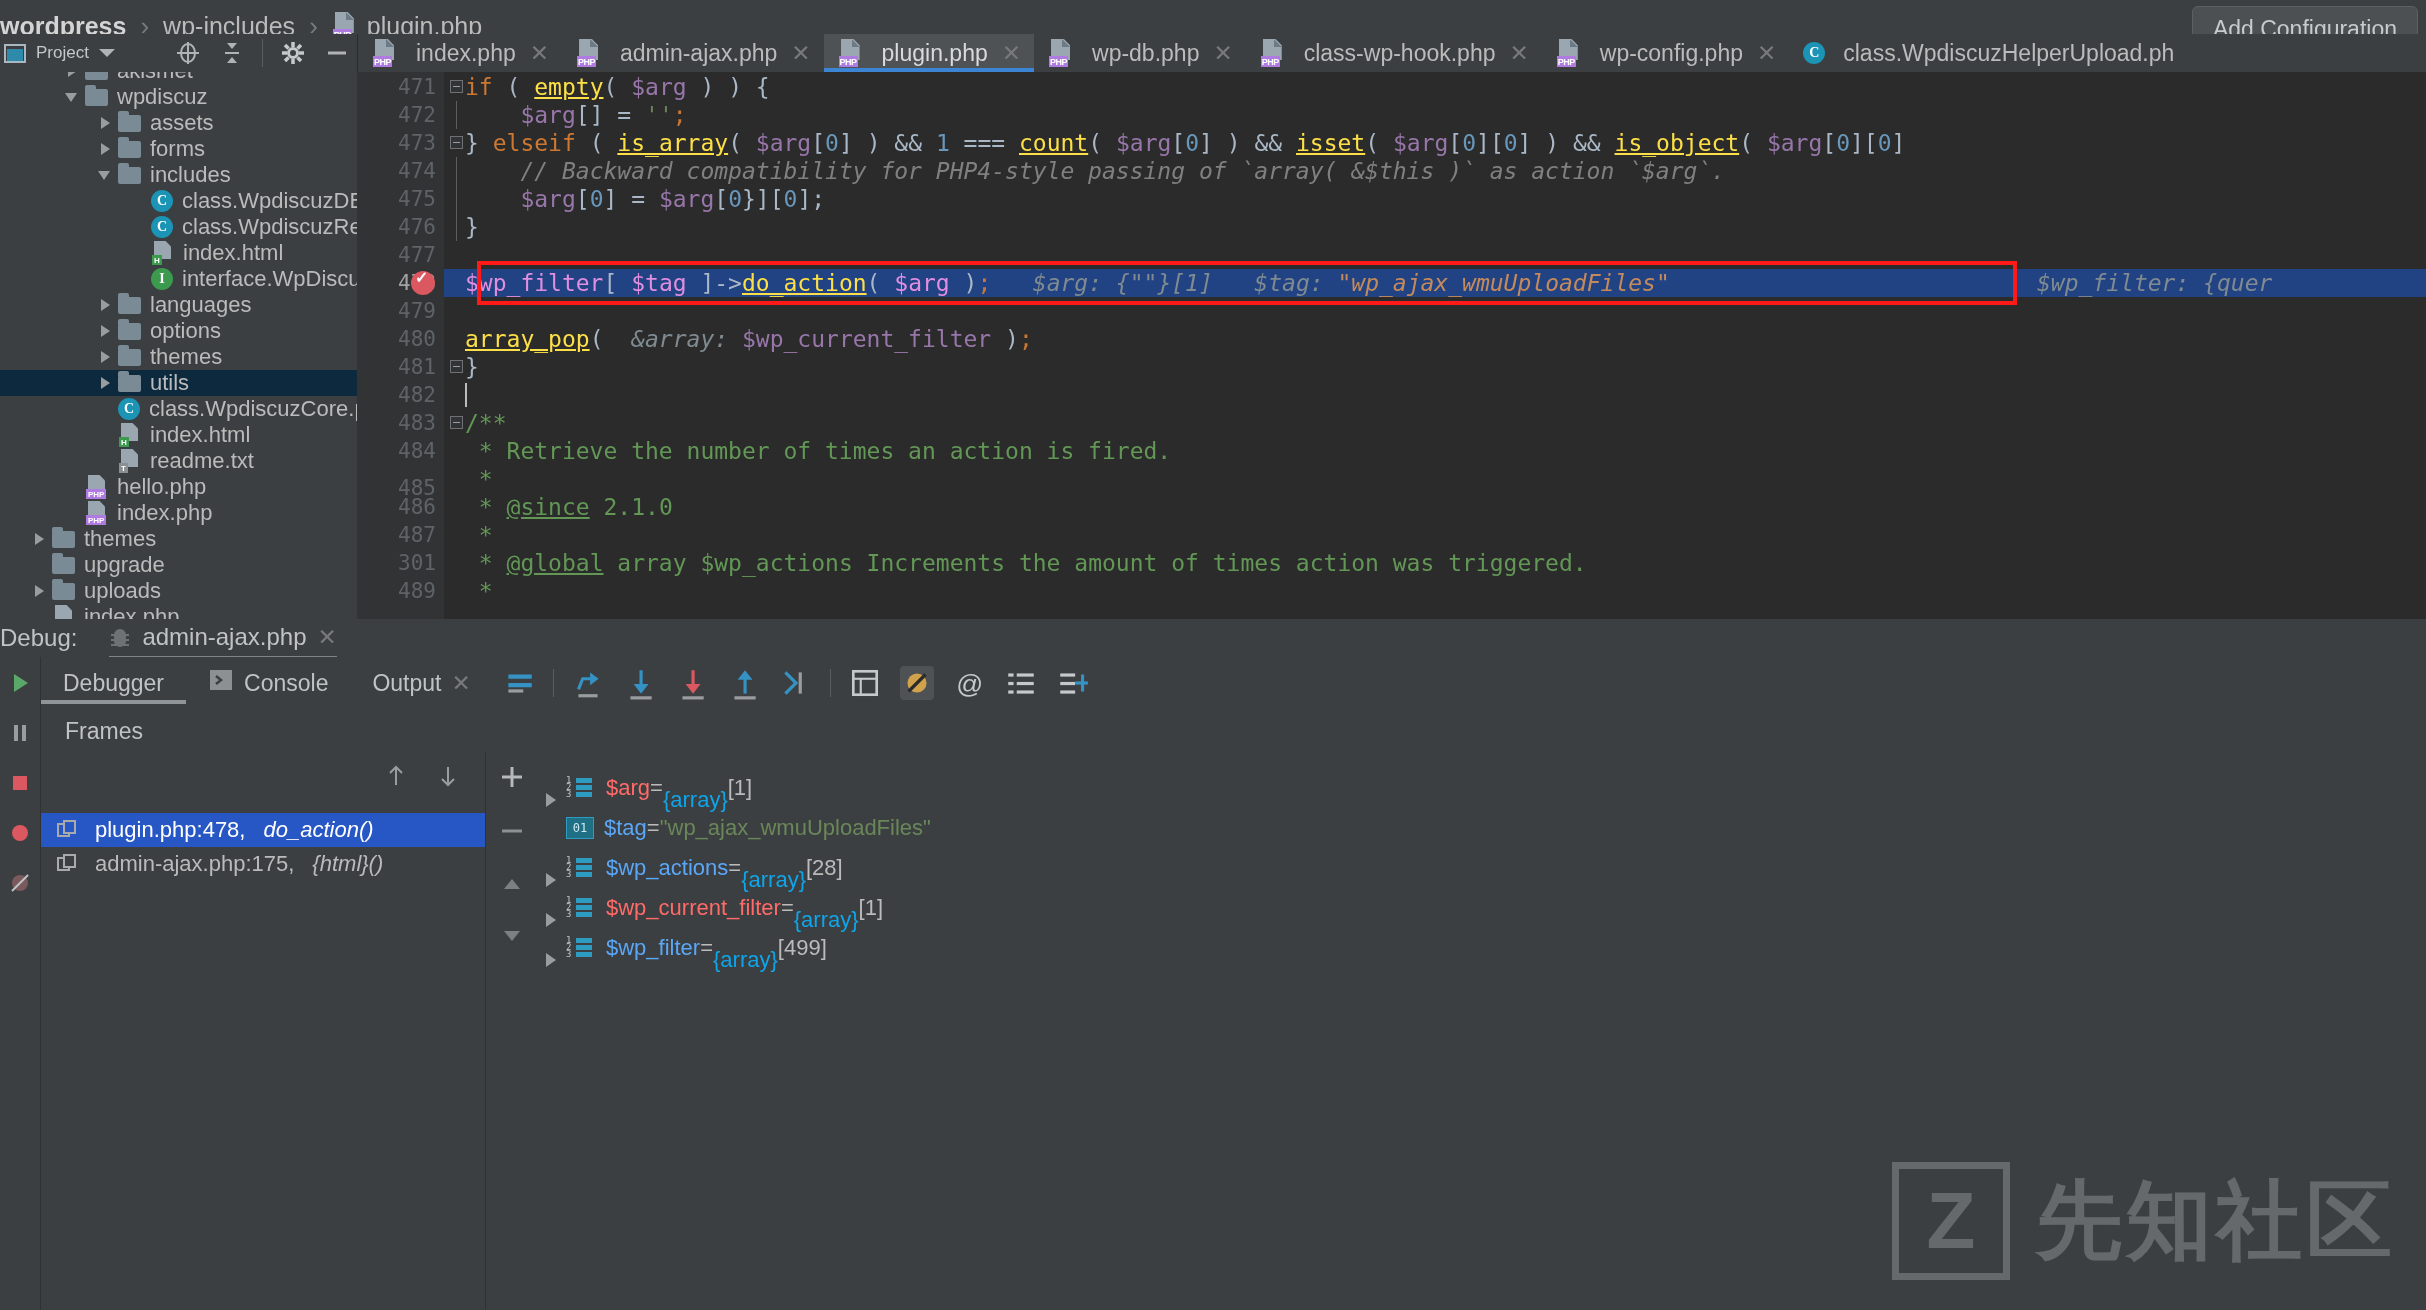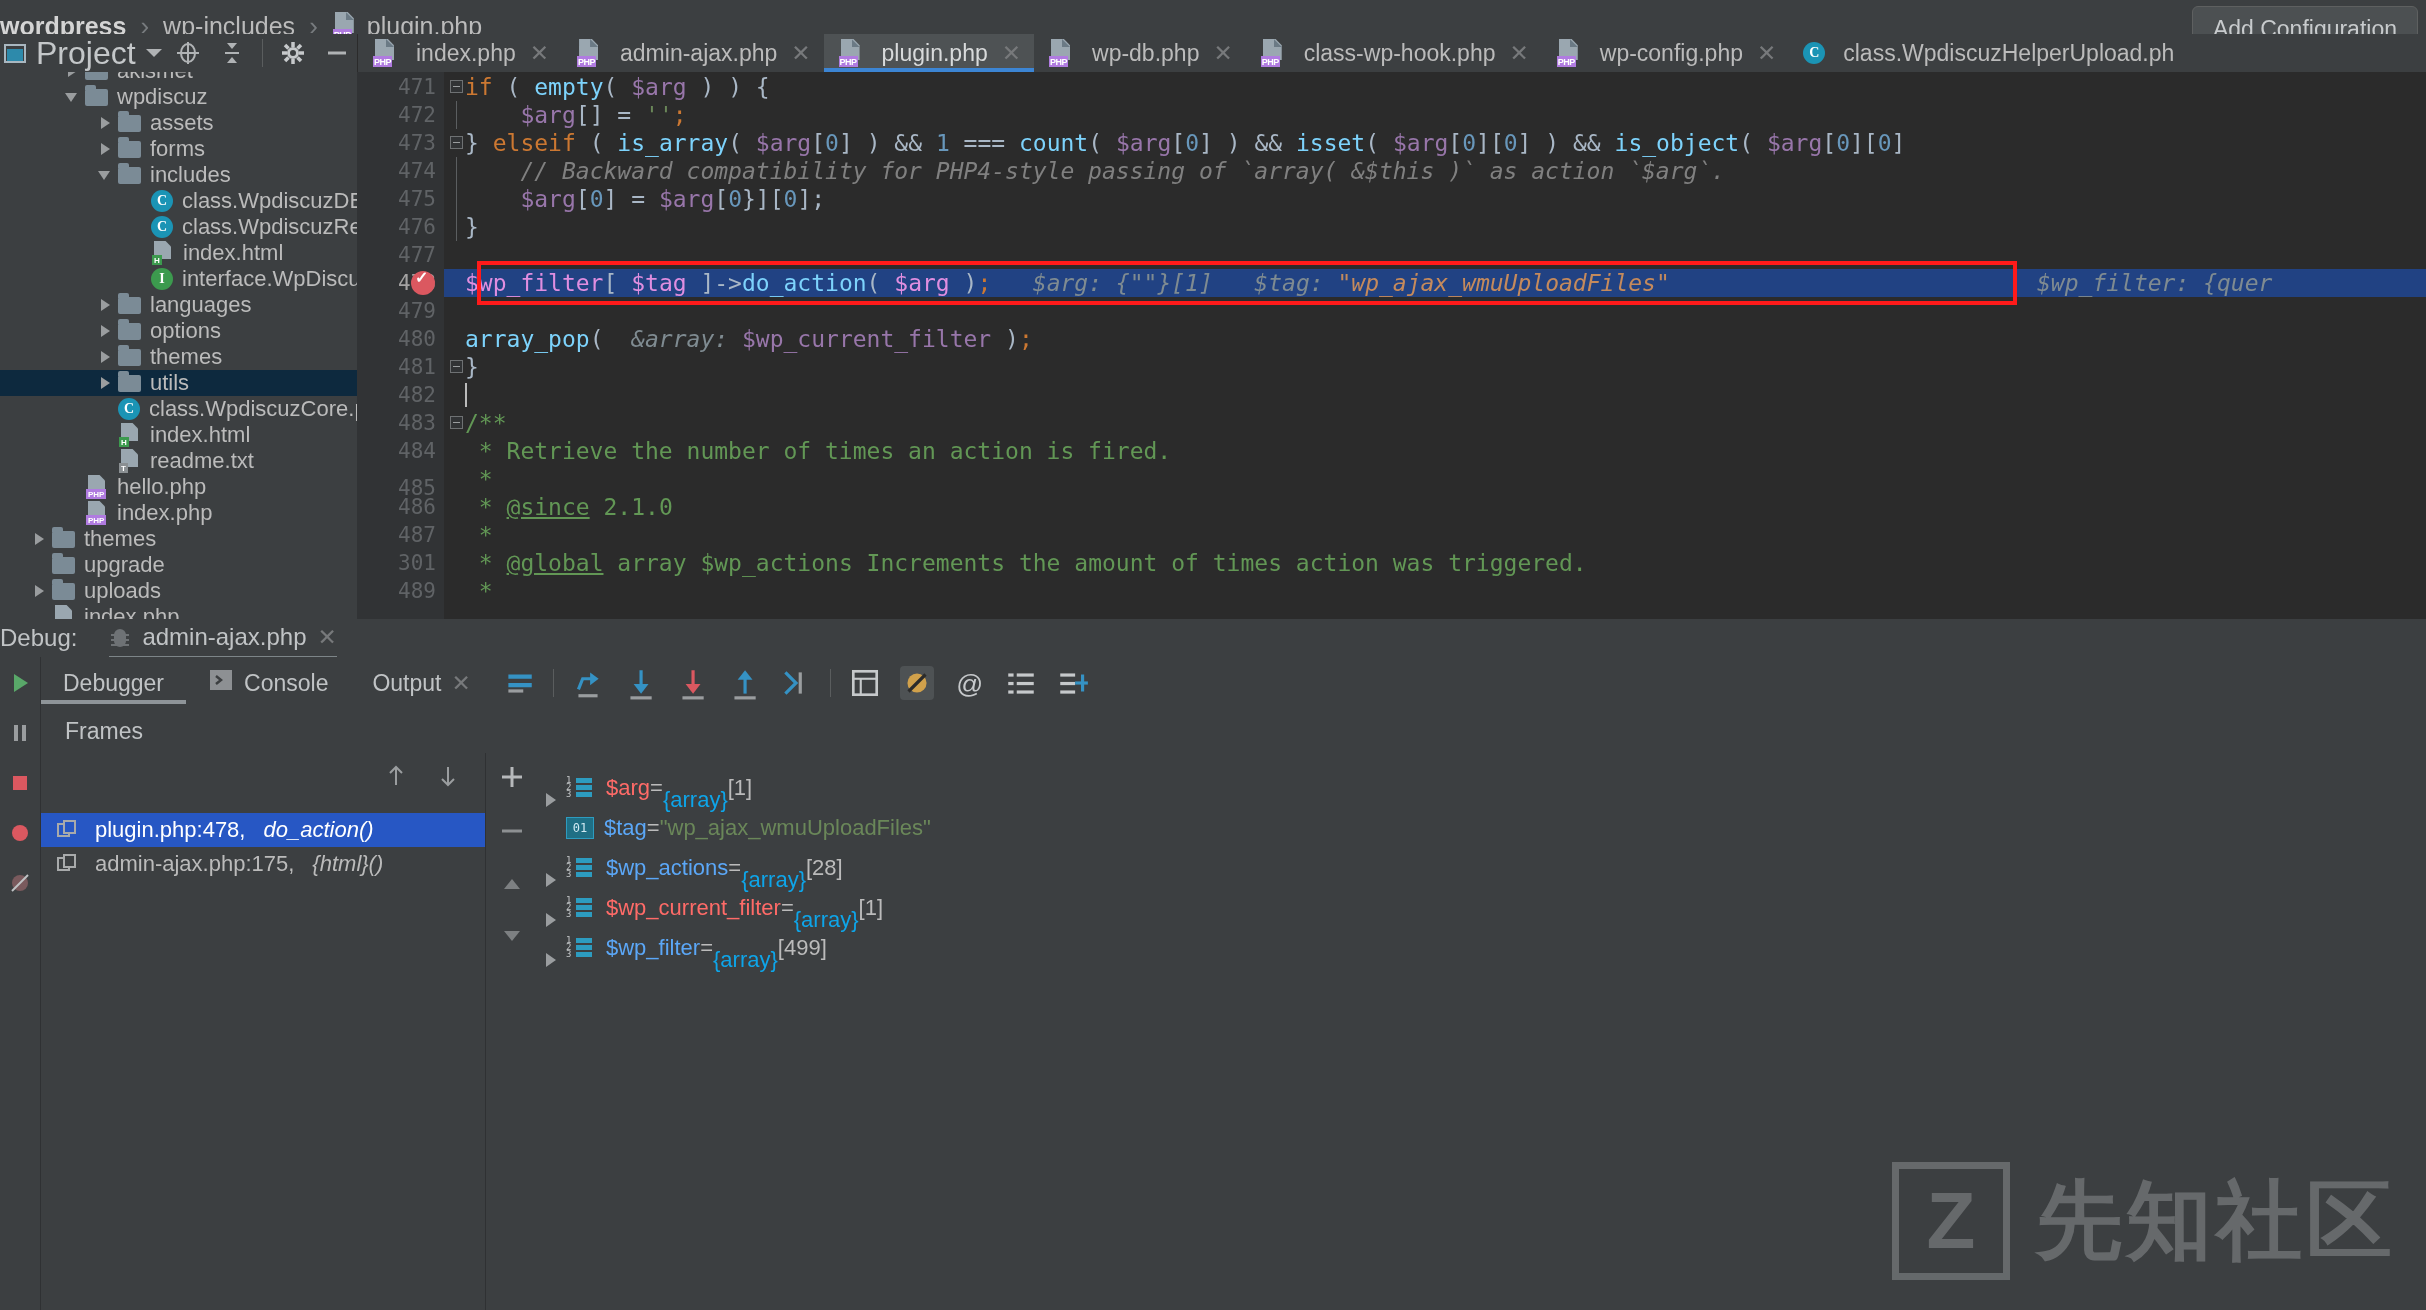--- a/index.html
+++ b/index.html
@@ -48,21 +48,21 @@
   }
 
   
   #proj-header {
     position: absolute; left: 0; top: 34px; width: 357px; height: 38px;
     background: #3c3f41; display: flex; align-items: center;
   }
   #proj-header .titlewrap { display:flex; align-items:center; gap:10px; padding-left: 4px;}
   .proj-icon { width: 22px; height: 19px; background: #3c3f41; border: 2px solid #a9b7c0; position: relative; }
   .proj-icon::after { content:""; position:absolute; left:1px; top:3px; width:16px; height:12px; background:#2d8aab; }
-  #proj-label { color: #c4c7c9; font-size: 32px; }
+  #proj-label { color: #c4c7c9; font-size: 17px; }
   .caret-down { width: 0; height: 0; border-left: 8px solid transparent; border-right: 8px solid transparent; border-top: 8px solid #b0b3b5; }
   #proj-tools { display: flex; align-items: center; gap: 16px; margin-left: auto; padding-right: 6px; }
   .ptool { width: 28px; height: 28px; position: relative; }
   .divider-v { width: 1px; height: 28px; background: #5a5d5e; }
 
   
   #sidebar {
     position: absolute; left: 0; top: 72px; width: 357px; height: 547px;
     background: #3c3f41; overflow: hidden;
   }
@@ -163,21 +163,21 @@
   }
   #linehl {
     position: absolute; left: 87px; top: 0; width: 100%; height: 28px; background: #214283;
   }
   #redbox {
     position: absolute; border: 4px solid #ff1a1a; pointer-events: none;
   }
   
   .kw { color: #cc7832; }
   .var { color: #9876aa; }
-  .fn { color: #7dd3fc; }
+  .fn { color: #fde047; text-decoration: underline; }
   .str { color: #6a8759; }
   .num { color: #6897bb; }
   .cmt { color: #808080; }
   .pl { color: #a9b7c6; }
   .doc { color: #629755; }
   .doctag { color: #629755; text-decoration: underline; }
   .semi { color: #cc7832; }
   .hint { color: #7f8b91; font-style: italic; }
   .hintstr { color: #c58a5c; font-style: italic; }
   .vpink { color: #e08ee0; }

